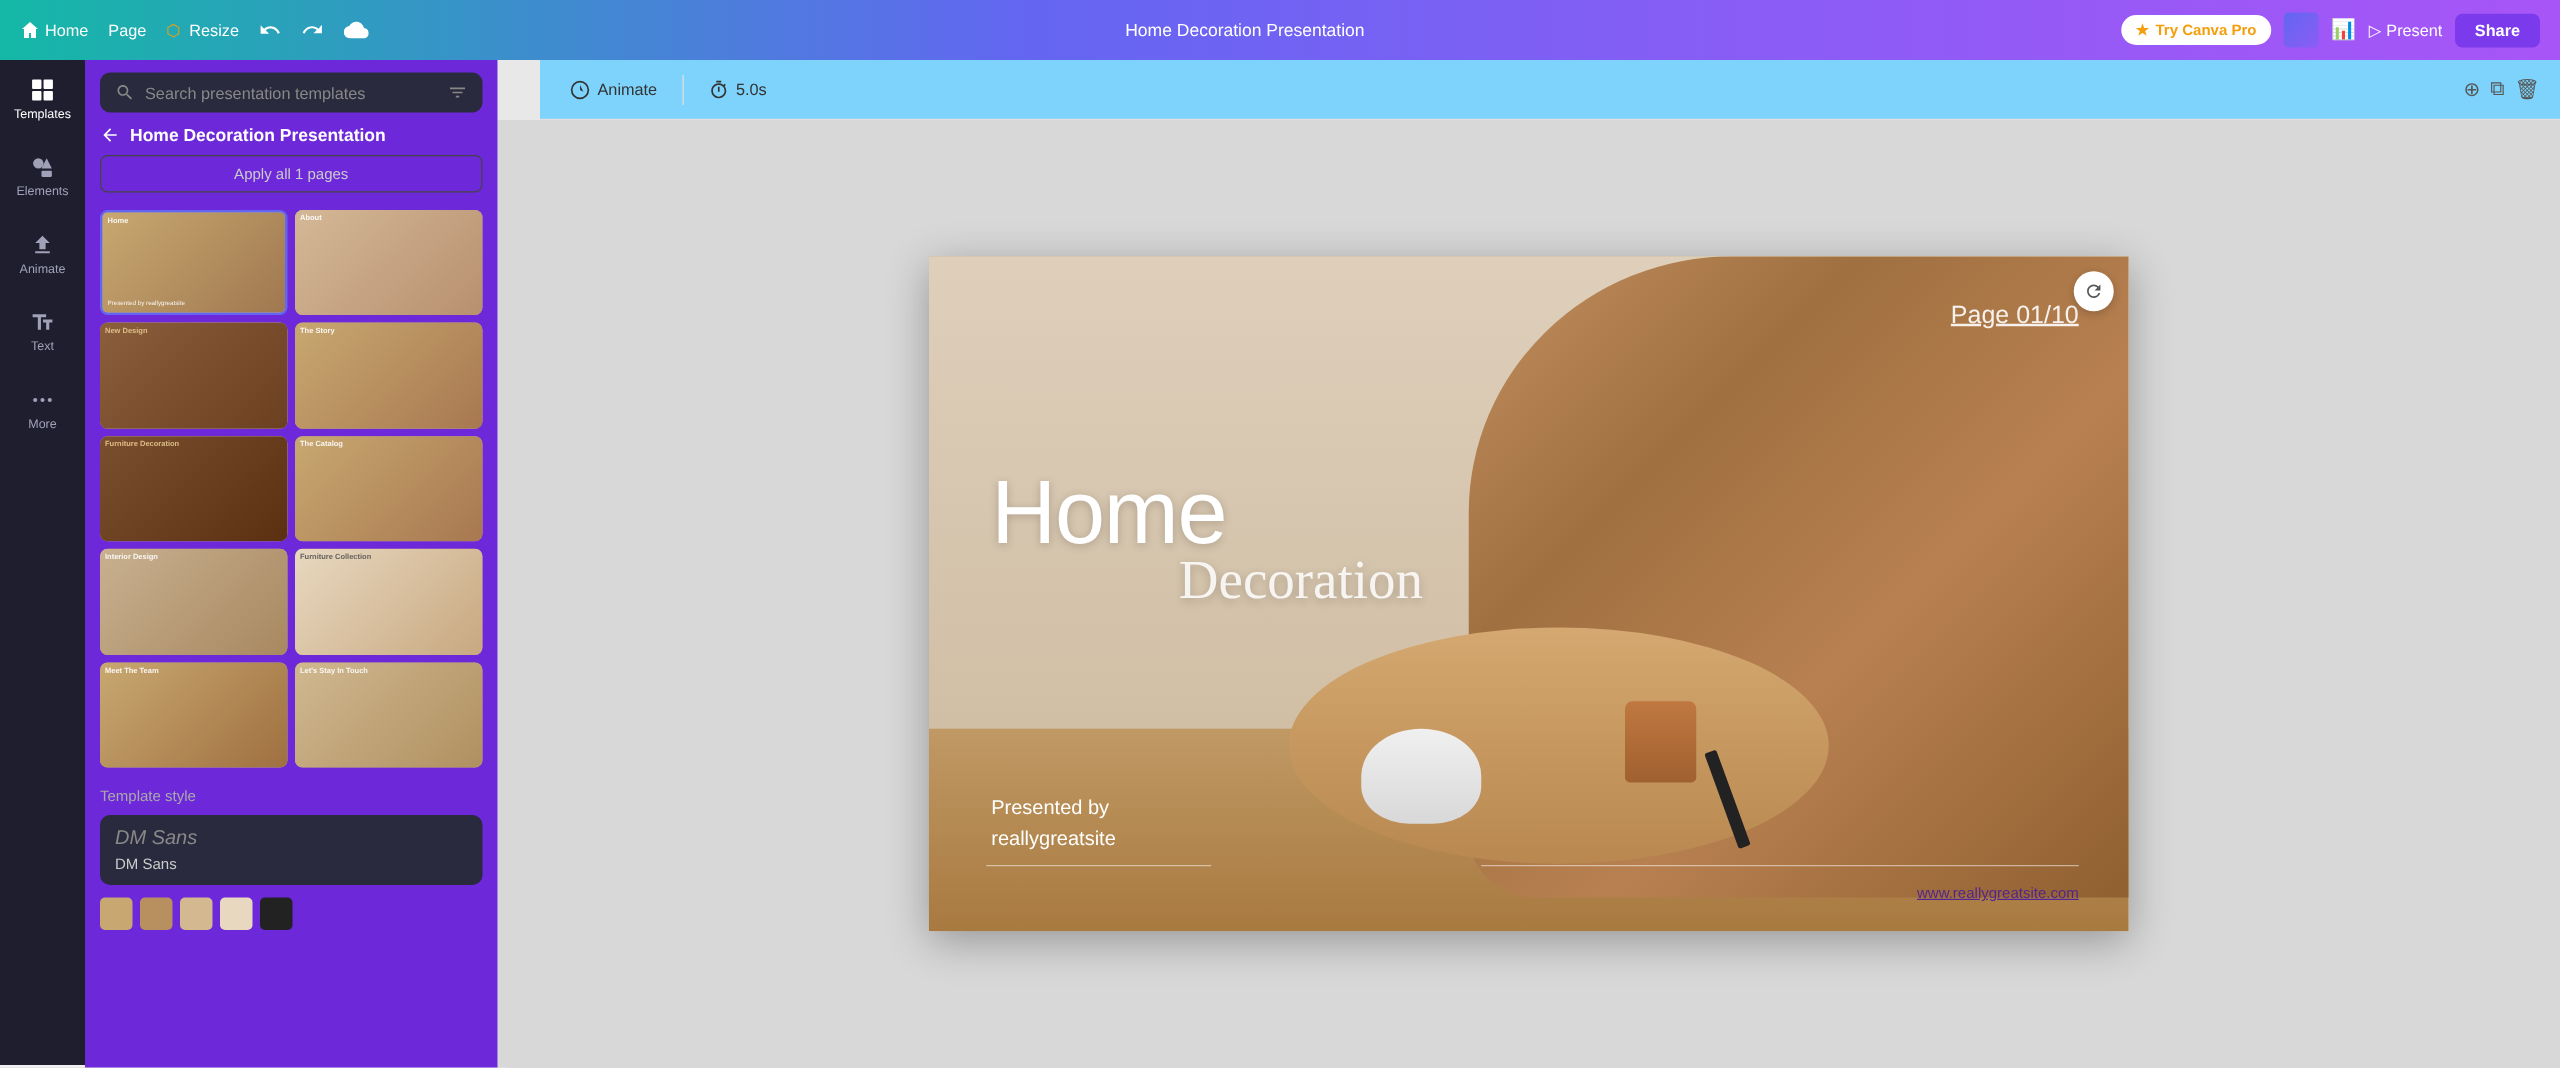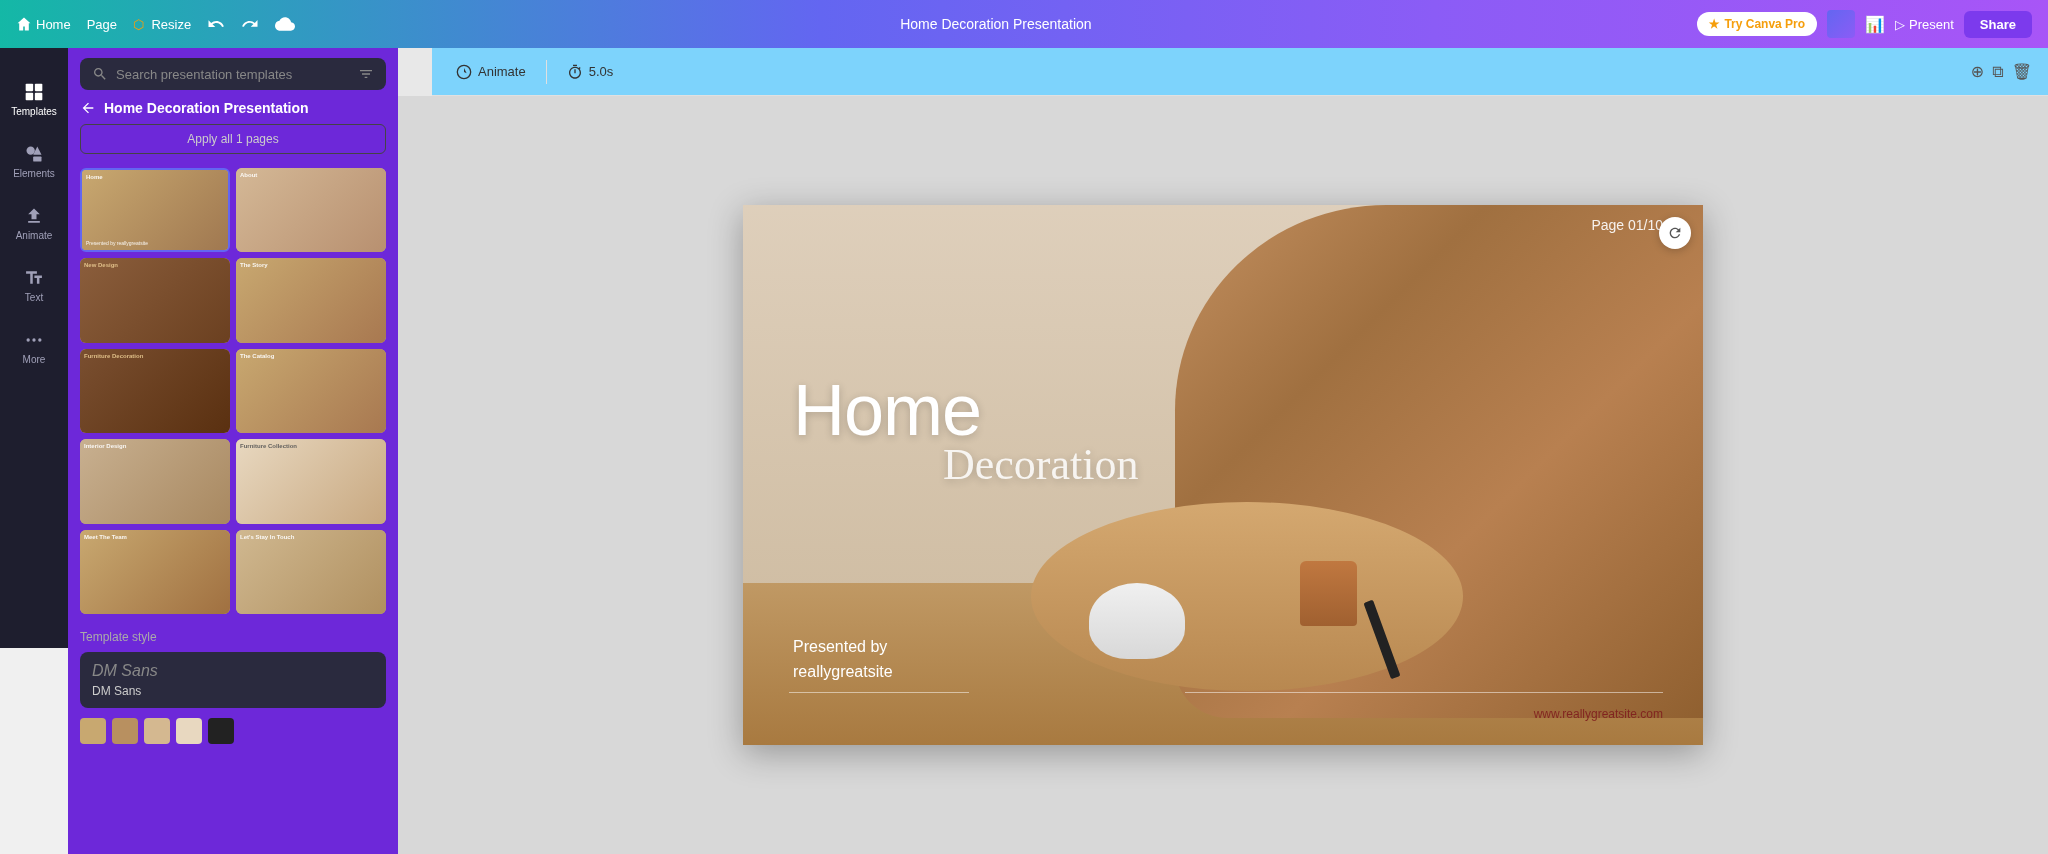--- a/index.html
+++ b/index.html
@@ -27,23 +27,23 @@
     .topbar-avatar { width: 28px; height: 28px; background: linear-gradient(135deg, #6366f1, #8b5cf6); border-radius: 4px; }
     .topbar-btn { color: white; font-size: 13px; cursor: pointer; background: none; border: none; display: flex; align-items: center; gap: 4px; }
     .share-btn {
       background: #7c3aed; color: white; font-size: 13px; font-weight: 600;
       border: none; border-radius: 6px; padding: 6px 16px; cursor: pointer;
     }
     .bar-icon { color: white; cursor: pointer; font-size: 16px; }
 
     
     #sidebar {
-      position: absolute; top: 48px; left: 0; width: 68px; height: 600px;
+      position: absolute; top: 48px; left: 0; width: 68px; height: 804px;
       background: #1e1e2e; display: flex; flex-direction: column; align-items: center;
-      padding-top: 20px; gap: 0; z-index: 90;
+      padding-top: 0; gap: 0; z-index: 90;
     }
     .sidebar-item {
       display: flex; flex-direction: column; align-items: center; justify-content: center;
       width: 68px; height: 62px; cursor: pointer; color: #a0a0b8; font-size: 10px; gap: 4px;
     }
     .sidebar-item.active { color: white; }
     .sidebar-item svg { width: 20px; height: 20px; }
     .sidebar-item-label { font-size: 10px; }
 
     
@@ -177,40 +177,40 @@
       background: linear-gradient(180deg, rgba(180,130,70,0.4) 0%, rgba(160,110,50,0.8) 100%);
     }
     .wall-shape {
       position: absolute; top: 0; left: 0; right: 0; height: 70%;
       background: linear-gradient(180deg, #e8e0d8 0%, #d4c8b8 100%);
       opacity: 0.7;
     }
 
     
     .slide-page-num {
-      position: absolute; top: 12px; right: 40px; color: white; font-size: 14px;
-      font-weight: 300; opacity: 0.9;
+      position: absolute; top: 36px; right: 40px; color: white; font-size: 20px;
+      font-weight: 300; opacity: 0.9; text-decoration: underline;
     }
     .slide-title-home {
       position: absolute; top: 38%; left: 50px; transform: translateY(-50%);
       font-size: 72px; font-weight: 300; color: white; letter-spacing: -1px;
       font-style: normal; text-shadow: 0 2px 8px rgba(0,0,0,0.2);
     }
     .slide-title-deco {
       position: absolute; top: 42%; left: 200px; transform: translateY(-50%);
       font-size: 44px; color: rgba(255,255,255,0.85);
       font-family: Georgia, serif; font-weight: 400;
       text-shadow: 0 2px 8px rgba(0,0,0,0.2);
       margin-top: 32px;
     }
     .slide-presented {
       position: absolute; bottom: 60px; left: 50px; color: white; font-size: 16px; line-height: 1.6; margin-top: 10px;
     }
     .slide-website {
-      position: absolute; bottom: 24px; right: 40px; color: #7f1d1d; font-size: 12px; opacity: 0.9;
+      position: absolute; bottom: 24px; right: 40px; color: #4c1d95; font-size: 12px; opacity: 0.9; text-decoration: underline;
     }
     .slide-divider {
       position: absolute; bottom: 52px; left: 46%; right: 40px; height: 1px;
       background: rgba(255,255,255,0.5);
     }
     .slide-divider-left {
       position: absolute; bottom: 52px; left: 46px; width: 180px; height: 1px;
       background: rgba(255,255,255,0.5);
     }
 

